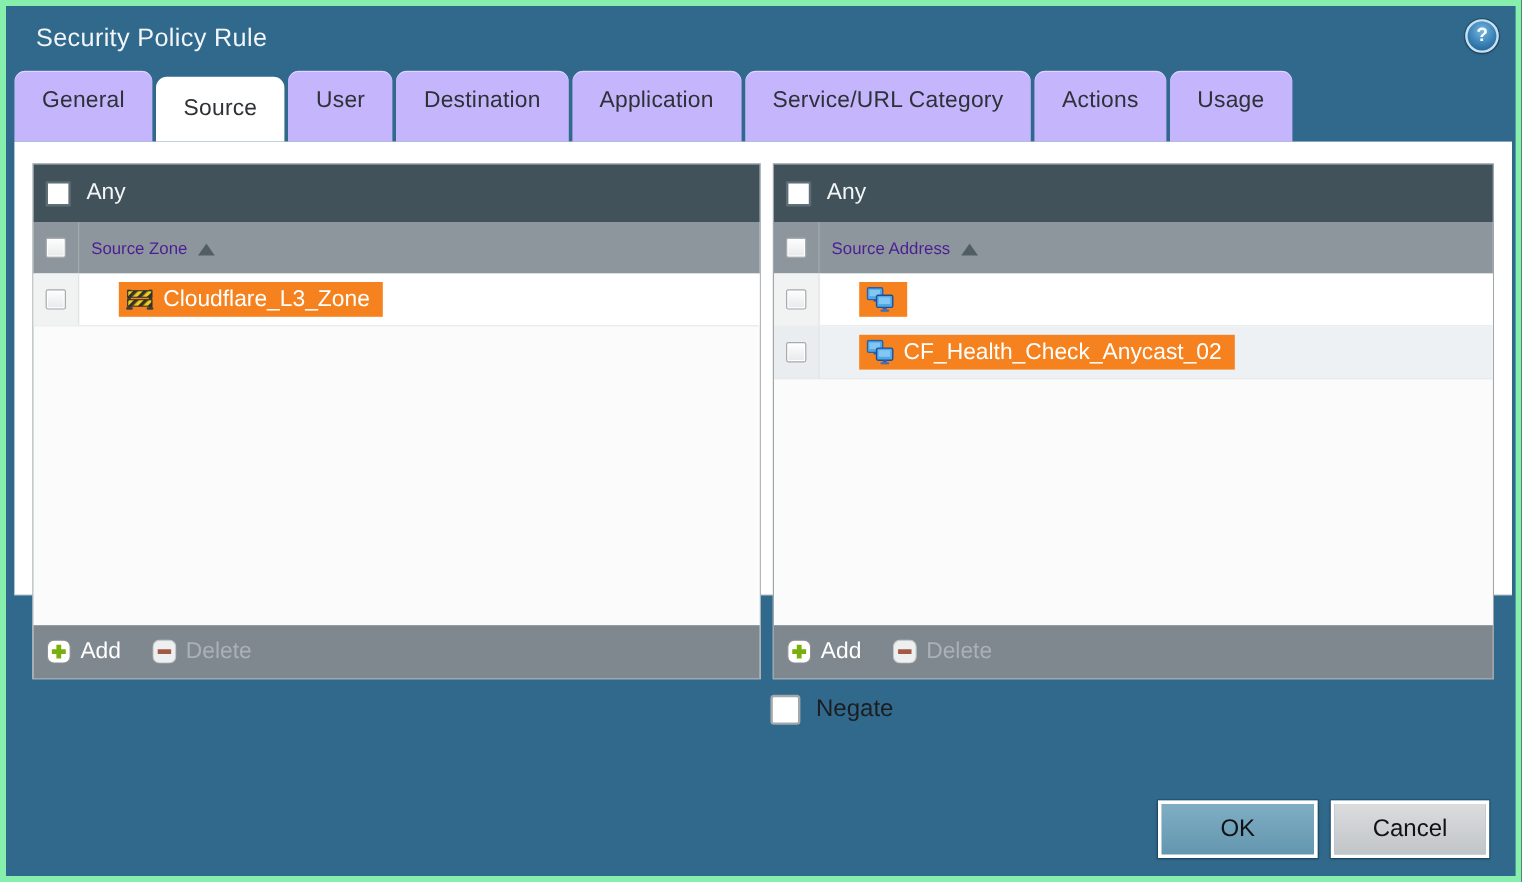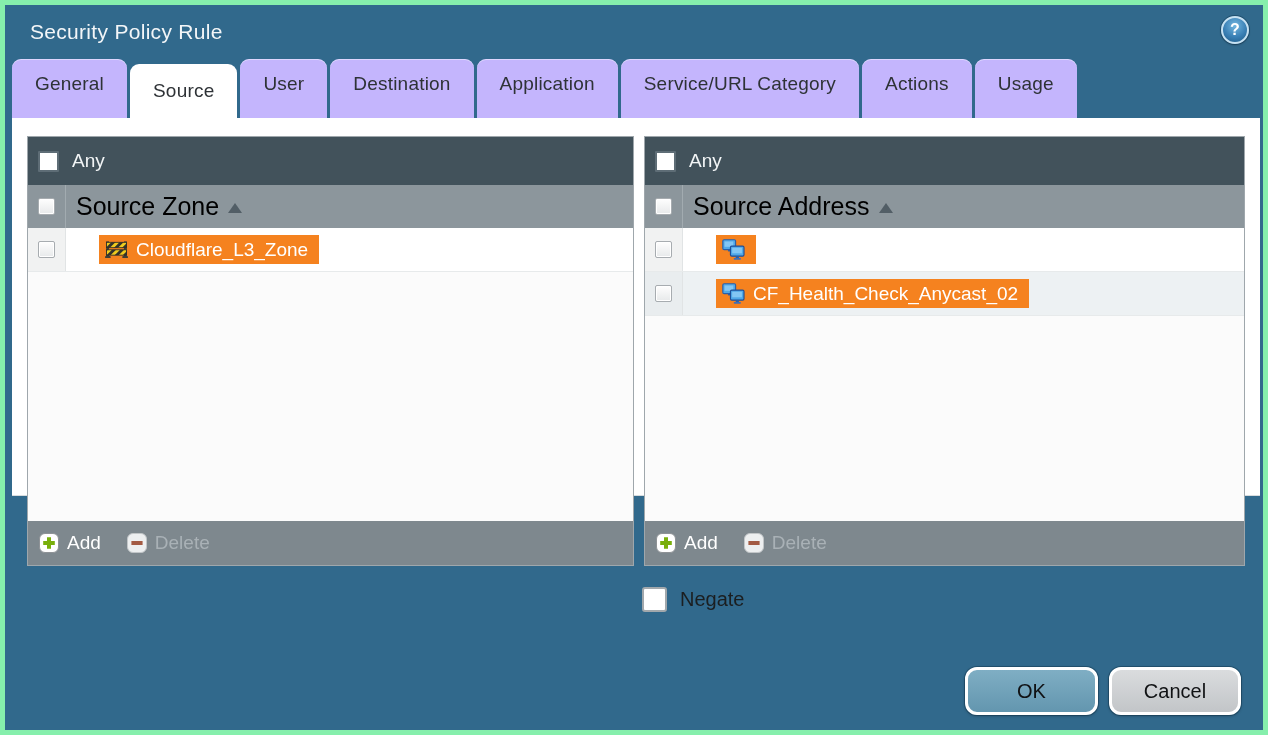--- a/index.html
+++ b/index.html
@@ -66,21 +66,21 @@
   .any-label{ margin-left:13px; color:#F2F5F6; font-size:19px; }
 
   .col-header{
     height:43px; background:#8C969C; display:flex; align-items:center;
     flex:0 0 auto;
   }
   .col-cbcell{
     width:38px; height:100%; display:flex; align-items:center; justify-content:center;
     border-right:1px solid #A2ABB0; flex:0 0 auto;
   }
-  .col-title{ margin-left:10px; color:#000000; font-size:25px; }
+  .col-title{ margin-left:10px; color:#4c1d95; font-size:14px; }
   .sort-asc{
     width:0; height:0; margin-left:9px; margin-top:2px;
     border-left:7px solid transparent; border-right:7px solid transparent;
     border-bottom:10px solid #525E66;
   }
 
   .rows{ flex:1 1 auto; background:#FBFBFB; overflow:hidden; }
   .row{
     height:44px; display:flex; align-items:stretch;
     border-bottom:1px solid #E7EAEB; background:#FFFFFF; cursor:pointer;gap:29px;
@@ -118,28 +118,28 @@
     box-shadow:inset 0 0 0 1px #FFFFFF; cursor:pointer; flex:0 0 auto;
   }
   .cb-negate{
     width:25px; height:25px; background:#FFFFFF;
     border:2px solid #A2A8AC; border-radius:3px; cursor:pointer; flex:0 0 auto;
   }
 
   
   .negate{
     position:absolute; left:630px; top:461px;
-    display:flex; align-items:center;margin-top:8px;
+    display:flex; align-items:center;
   }
   .negate-label{ margin-left:13px; font-size:20px; color:#1B1E20; }
 
   
   .btn{
     position:absolute; top:662px; height:48px;
-    border:3px solid #FFFFFF; border-radius:12px;
+    border:3px solid #FFFFFF; border-radius:0;
     font-size:20px; color:#101214; text-align:center;
     display:flex; align-items:center; justify-content:center; cursor:pointer;
     box-shadow:0 0 0 1px rgba(10,40,60,.35), 0 1px 3px rgba(0,0,0,.3);
     font-family:inherit;
   }
   .btn.ok{ left:960px; width:133px; background:linear-gradient(#7FAEC4,#6396AF); }
   .btn.cancel{ left:1104px; width:132px; background:linear-gradient(#DADCDE,#C2C5C8); }
 
   .icon-btn{ display:block; flex:0 0 auto; }
 </style>

